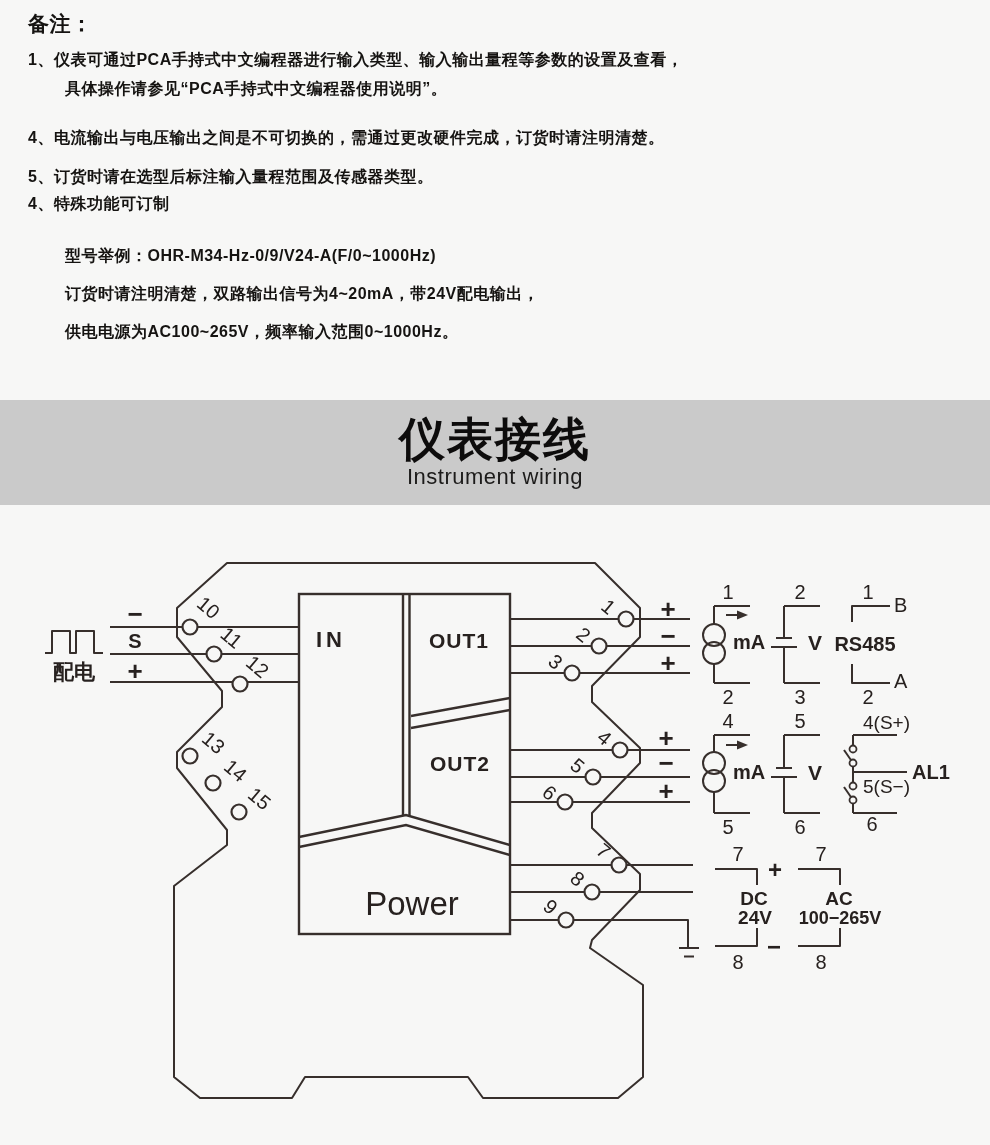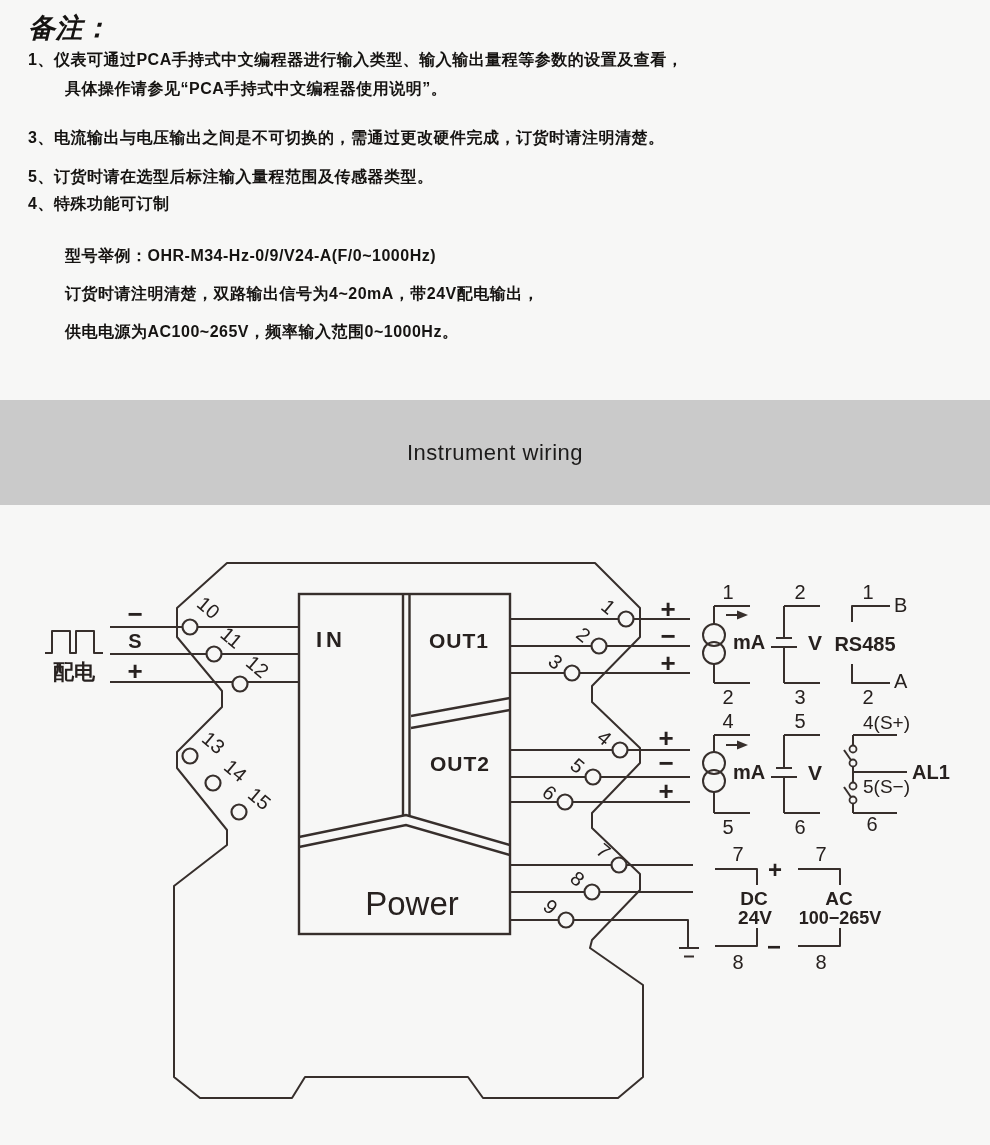--- a/index.html
+++ b/index.html
@@ -5,21 +5,21 @@
   html,body{margin:0;padding:0;}
   body{
     width:990px;height:1145px;position:relative;overflow:hidden;
     background:#f7f7f6;
     font-family:"Liberation Sans","DejaVu Sans",sans-serif;
   }
   
   .notes{position:absolute;left:0;top:0;width:990px;color:#151311;}
   .note-line{position:absolute;white-space:nowrap;font-weight:bold;
     font-size:16px;letter-spacing:0.5px;color:#151311;}
-  .note-heading{font-size:27px;font-style:italic;}
+  .note-heading{font-size:21px;}
   
   .banner{position:absolute;left:0;top:400px;width:990px;height:105px;
     background:#cacaca;display:flex;flex-direction:column;align-items:center;
     justify-content:center;}
   .banner-title{font-size:46px;font-weight:bold;color:#0d0c0c;letter-spacing:2px;line-height:1.05;}
   .banner-subtitle{font-size:22px;color:#1c1b1a;margin-top:0px;letter-spacing:0.5px;}
   
   .diagram{position:absolute;left:0;top:505px;}
   .ln{stroke:#372f2c;stroke-width:2;fill:none;stroke-linejoin:round;stroke-linecap:butt;}
   .lnb{stroke:#372f2c;stroke-width:2.4;fill:none;stroke-linejoin:miter;}
@@ -31,29 +31,30 @@
   .sign{font-size:26px;font-weight:bold;}
   .arrowhead{fill:#372f2c;stroke:none;}
 </style>
 </head>
 <body>
 
 <div class="notes">
   <div class="note-line note-heading" style="left:28px;top:10px">备注：</div>
   <div class="note-line" style="left:28px;top:50px">1、仪表可通过PCA手持式中文编程器进行输入类型、输入输出量程等参数的设置及查看，</div>
   <div class="note-line" style="left:65px;top:79px">具体操作请参见“PCA手持式中文编程器使用说明”。</div>
-  <div class="note-line" style="left:28px;top:128px">3、电流输出与电压输出之间是不可切换的，需通过更改硬件完成，订货时请注明清楚。</div>
+  <div class="note-line" style="left:28px;top:128px">4、电流输出与电压输出之间是不可切换的，需通过更改硬件完成，订货时请注明清楚。</div>
   <div class="note-line" style="left:28px;top:167px">5、订货时请在选型后标注输入量程范围及传感器类型。</div>
   <div class="note-line" style="left:28px;top:194px">4、特殊功能可订制</div>
   <div class="note-line" style="left:65px;top:246px">型号举例：OHR-M34-Hz-0/9/V24-A(F/0~1000Hz)</div>
   <div class="note-line" style="left:65px;top:284px">订货时请注明清楚，双路输出信号为4~20mA，带24V配电输出，</div>
   <div class="note-line" style="left:65px;top:322px">供电电源为AC100~265V，频率输入范围0~1000Hz。</div>
 </div>
 
 <div class="banner">
+  <div class="banner-title">仪表接线</div>
   <div class="banner-subtitle">Instrument wiring</div>
 </div>
 
 <svg class="diagram" width="990" height="640" viewBox="0 505 990 640">
 
   <path class="ln" d="
     M227,563 L595,563 L640,608 L640,637 L592,686 L592,702 L640,748 L640,763
     L592,813 L592,828 L640,874 L640,890 L592,940 L590,948 L643,985 L643,1077
     L618,1098 L483,1098 L468,1077 L305,1077 L292,1098 L200,1098 L174,1077
     L174,886 L227,845 L227,830 L177,768 L177,752 L222,707 L222,691 L177,637

